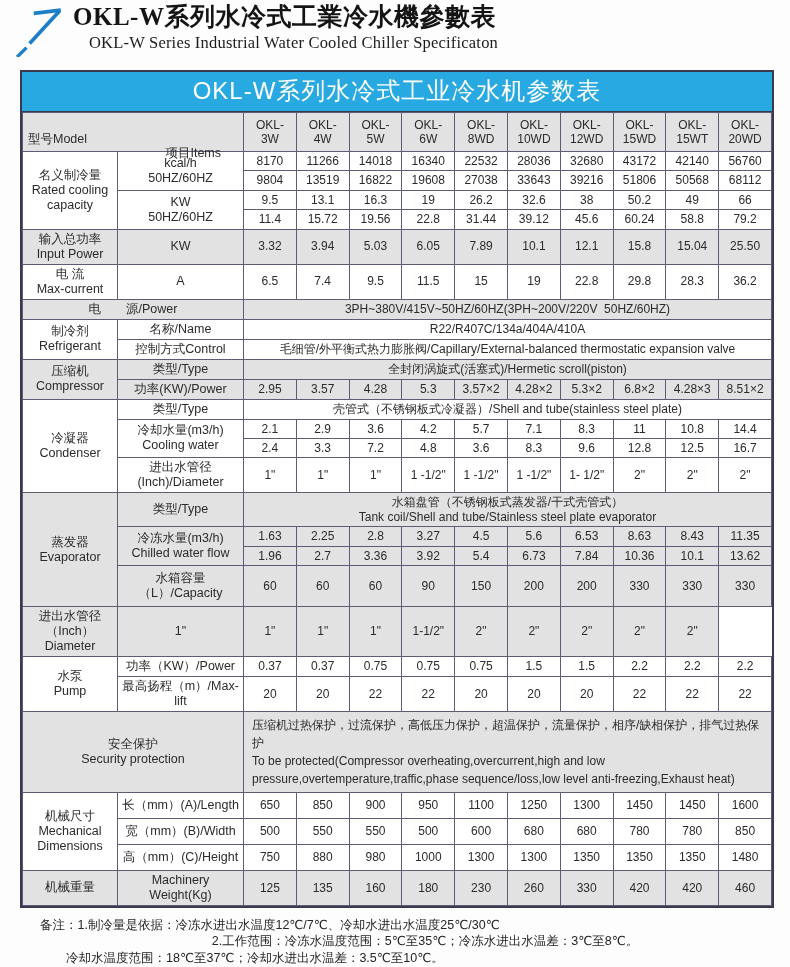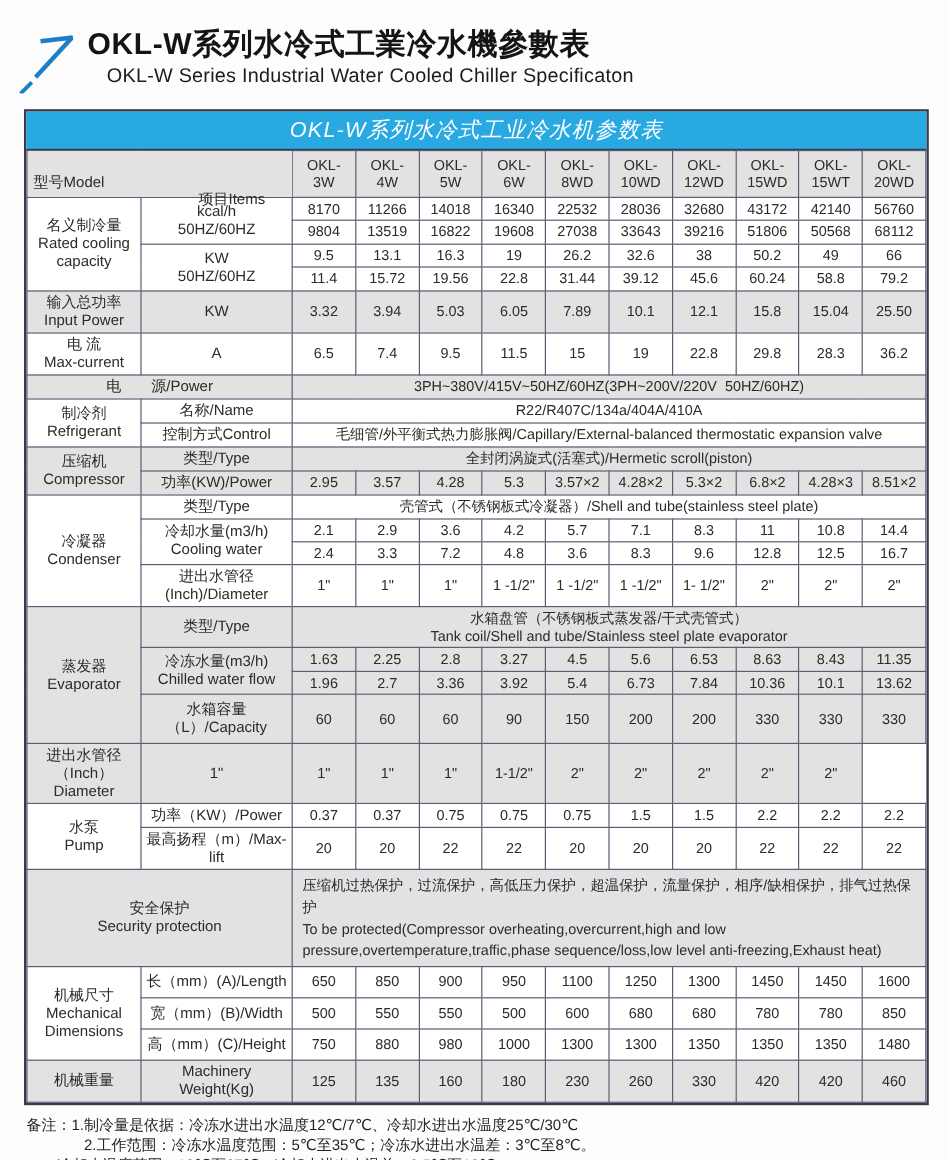--- a/index.html
+++ b/index.html
@@ -3,52 +3,52 @@
 <meta charset="utf-8">
 <style>
   html,body{margin:0;padding:0;}
   body{
     width:790px;height:967px;overflow:hidden;background:#fdfdfd;
     font-family:"Liberation Sans","DejaVu Sans",sans-serif;color:#222;
     -webkit-font-smoothing:antialiased;
   }
   .page{position:relative;width:790px;height:967px;background:#fdfdfd;}
   
-  .hdr{display:flex;align-items:flex-start;padding:24px 0 0 13px;}
+  .hdr{display:flex;align-items:flex-start;padding:3px 0 0 13px;font-family:Liberation Serif, serif;}
   .logo{width:54px;height:52px;flex:0 0 auto;margin-top:2px;}
   .titles{margin-left:6px;}
   .title-zh{margin:0;font-size:25px;font-weight:700;color:#141414;letter-spacing:.5px;line-height:1.1;}
   .title-en{margin:2px 0 0 16px;font-size:16.5px;font-weight:400;color:#1c1c1c;letter-spacing:.2px;}
   
   .tbl-wrap{width:750px;margin:13px 0 0 20px;border:2px solid #3a3a4e;background:#fff;}
-  .bluebar{background:#29a9e1;color:#fff;text-align:center;font-size:18px;
-           padding:3px 0 4px 0;letter-spacing:1px;border-bottom:1px solid #3a3a4e;font-style:italic;}
+  .bluebar{background:#29a9e1;color:#fff;text-align:center;font-size:24px;
+           padding:3px 0 4px 0;letter-spacing:1px;border-bottom:1px solid #3a3a4e;}
   table{border-collapse:collapse;width:100%;table-layout:fixed;}
   td{
     border:1px solid #5c5c74;font-size:12px;text-align:center;vertical-align:middle;
     padding:2px 1px;line-height:1.2;white-space:pre-line;color:#2b2b2b;background:#fff;
   }
   tr.g td{background:#e2e2e2;}
   tr.t td{padding-top:5px;padding-bottom:5px;}
   td[data-name="section-label-cell"],td[data-name="item-label-cell"]{font-size:12.5px;}
   td.al{text-align:left;padding:4px 8px;line-height:1.5;margin-top:17px;}
   td.diag{
     position:relative;height:34px;
     background-image:linear-gradient(to bottom right,
       transparent 49.4%, #5c5c74 49.4%, #5c5c74 50.7%, transparent 50.7%);
   }
   tr.g td.diag{background-color:#e2e2e2;}
   .cm{position:absolute;left:5px;bottom:4px;font-size:12.5px;}
   .ci{position:absolute;right:22px;top:5px;font-size:12.5px;margin-top:28px;}
   
   .notes{margin:9px 0 0 22px;font-size:12px;line-height:1.32;color:#242424;width:740px;}
-  .note-line{white-space:pre-wrap;}
+  .note-line{white-space:pre-wrap;margin-left:18px;}
   .zh .note-line{font-size:12.5px;}
   .ind1{padding-left:26px;}
-  .ind2{padding-left:48px;}
+  .ind2{padding-left:48px;text-align:center;}
 </style>
 </head>
 <body>
 
 <div class="page" data-name="spec-sheet-page">
 
   <div class="hdr" data-name="page-header">
     <svg class="logo" data-name="up-right-arrow-icon" viewBox="0 0 52 50" xmlns="http://www.w3.org/2000/svg">
       <path d="M20 8 L46 5" stroke="#1d7fc8" stroke-width="3.6" fill="none"></path>
       <path d="M45 5.5 L16 37" stroke="#1d7fc8" stroke-width="3.6" fill="none"></path>

